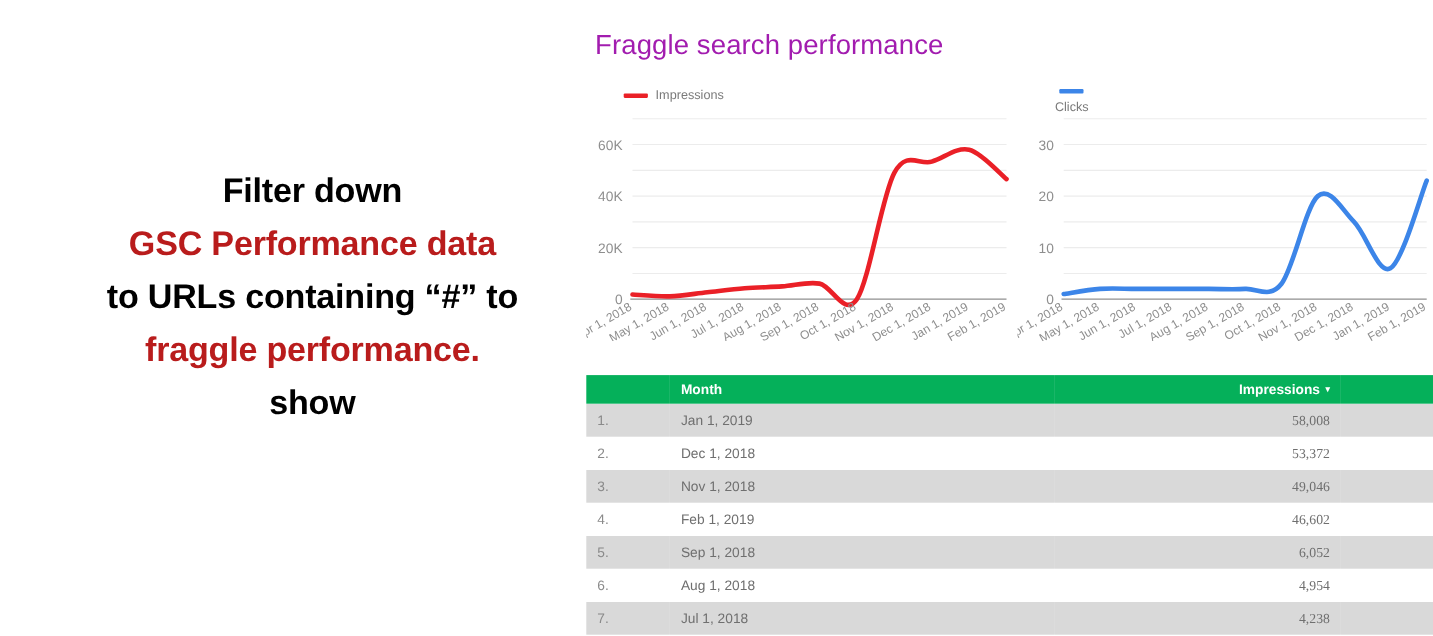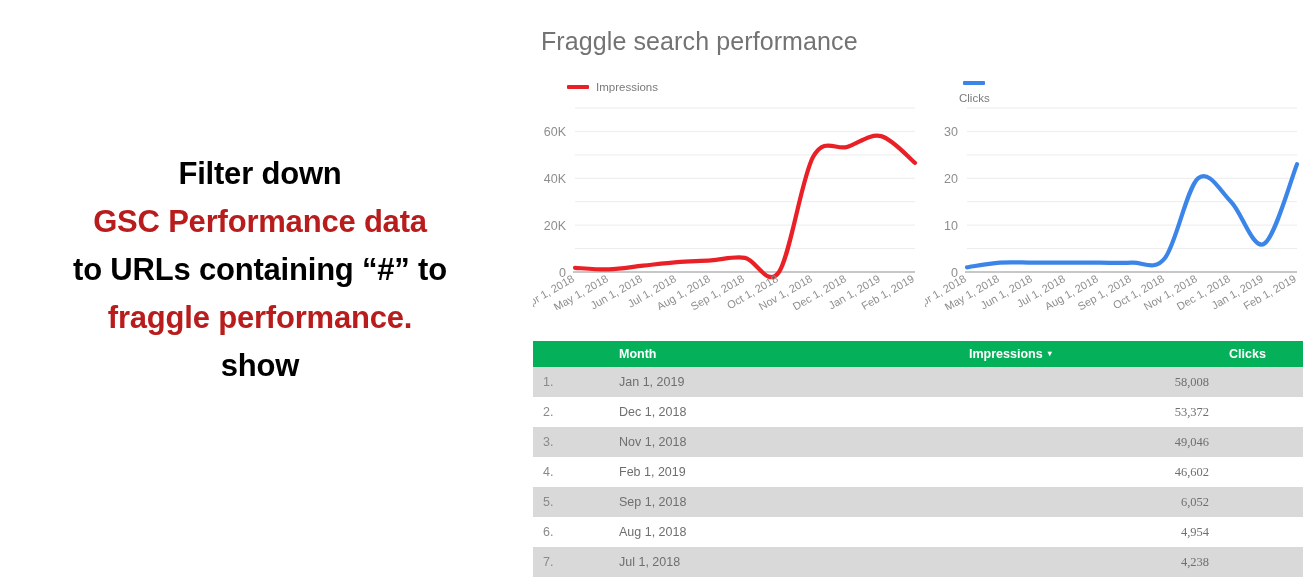--- a/index.html
+++ b/index.html
@@ -21,39 +21,40 @@
     left: 0px;
     top: 150px;
     width: 520px;
     text-align: center;
     font-family: "Liberation Sans", sans-serif;
     font-weight: bold;
     font-size: 31px;
     line-height: 48px;
     color: #000000;
     letter-spacing: -0.2px;
+    padding-left: 24px;
   }
   #caption .green { color: #b91c1c; }
   #caption .ln { display: block; white-space: nowrap; }
 
   
   #panel {
     position: absolute;
     left: 533px;
     top: 0px;
     width: 770px;
     height: 578px;
   }
 
   #chart-title {
     position: absolute;
     left: 8px;
     top: 27px;
     font-size: 25px;
-    color: #737373;
+    color: #a21caf;
     font-weight: normal;
     font-family: "Liberation Sans", sans-serif;
     letter-spacing: 0.1px;
   }
 
   .chart-box {
     position: absolute;
     top: 78px;
     height: 232px;
   }
@@ -97,21 +98,21 @@
   #table thead th {
     background: #05B05A;
     color: #ffffff;
     font-weight: bold;
     font-size: 12.5px;
     height: 26px;
     padding: 0 10px;
     text-align: left;
     white-space: nowrap;
   }
-  #table thead th.num { text-align: left; }
+  #table thead th.num { text-align: right; }
   #table thead th.idx { width: 56px; }
   #table thead th.c-month { width: 330px; }
   #table thead th.c-impr { width: 240px; }
   #table thead th.c-clicks { width: 144px; }
   .sort-caret {
     display: inline-block;
     margin-left: 5px;
     font-size: 8px;
     vertical-align: 2px;
   }

